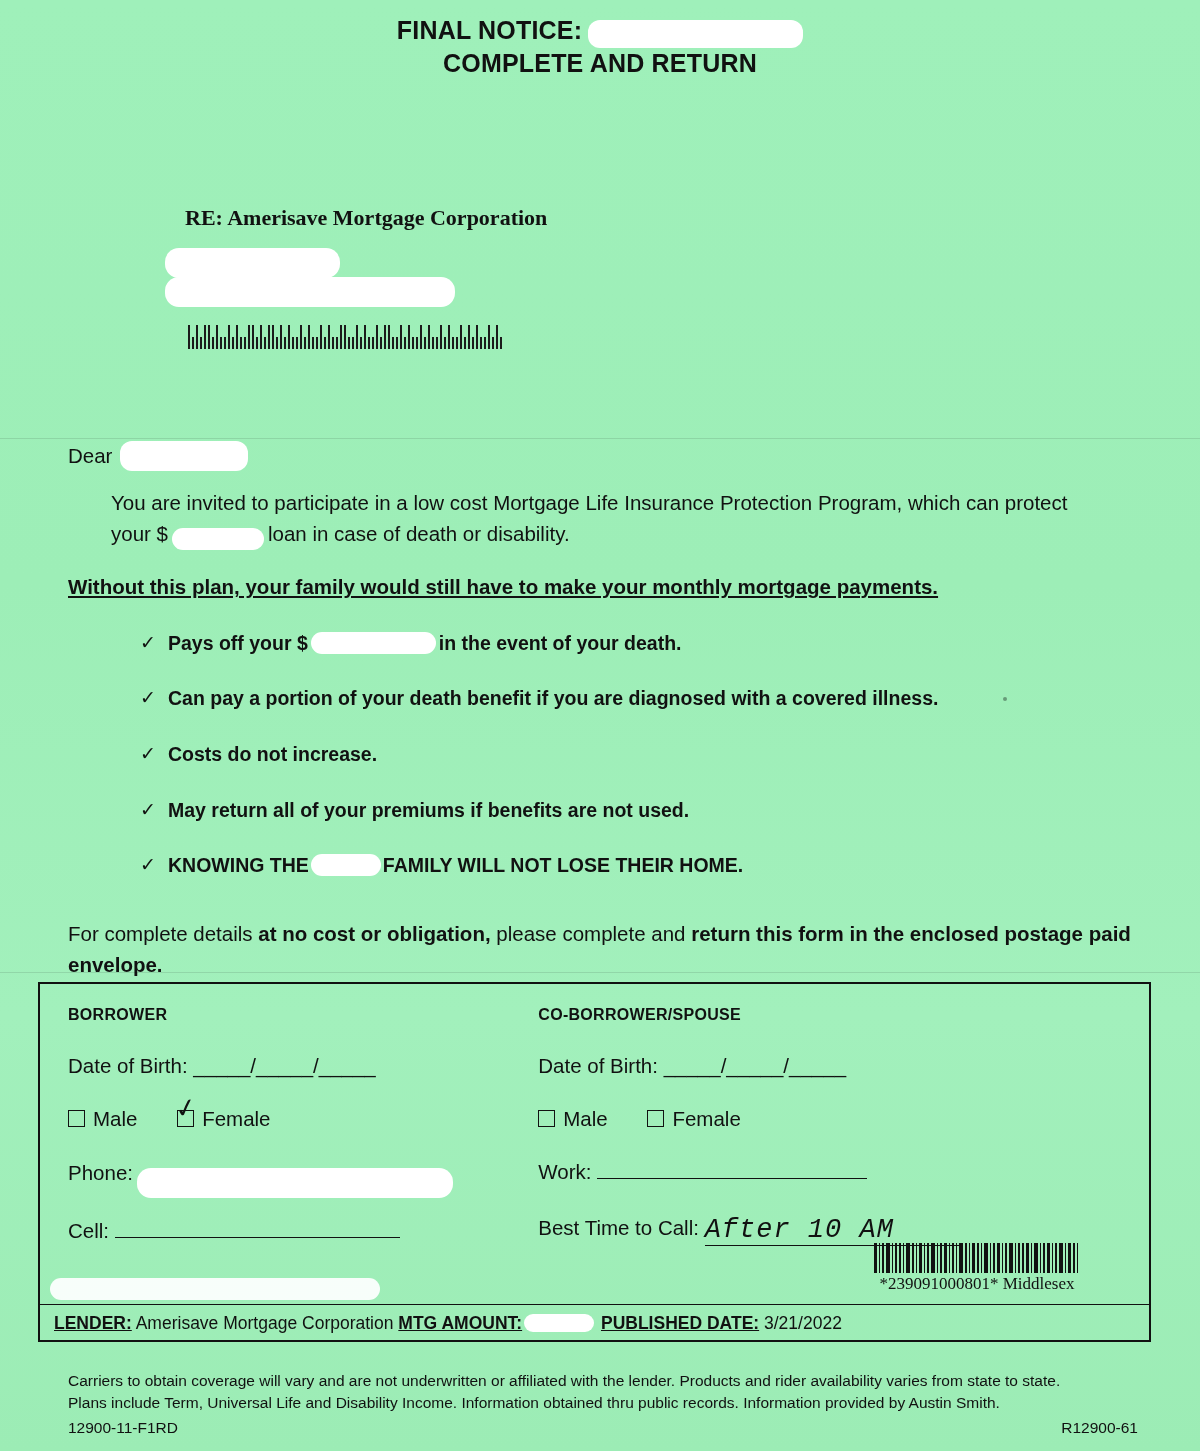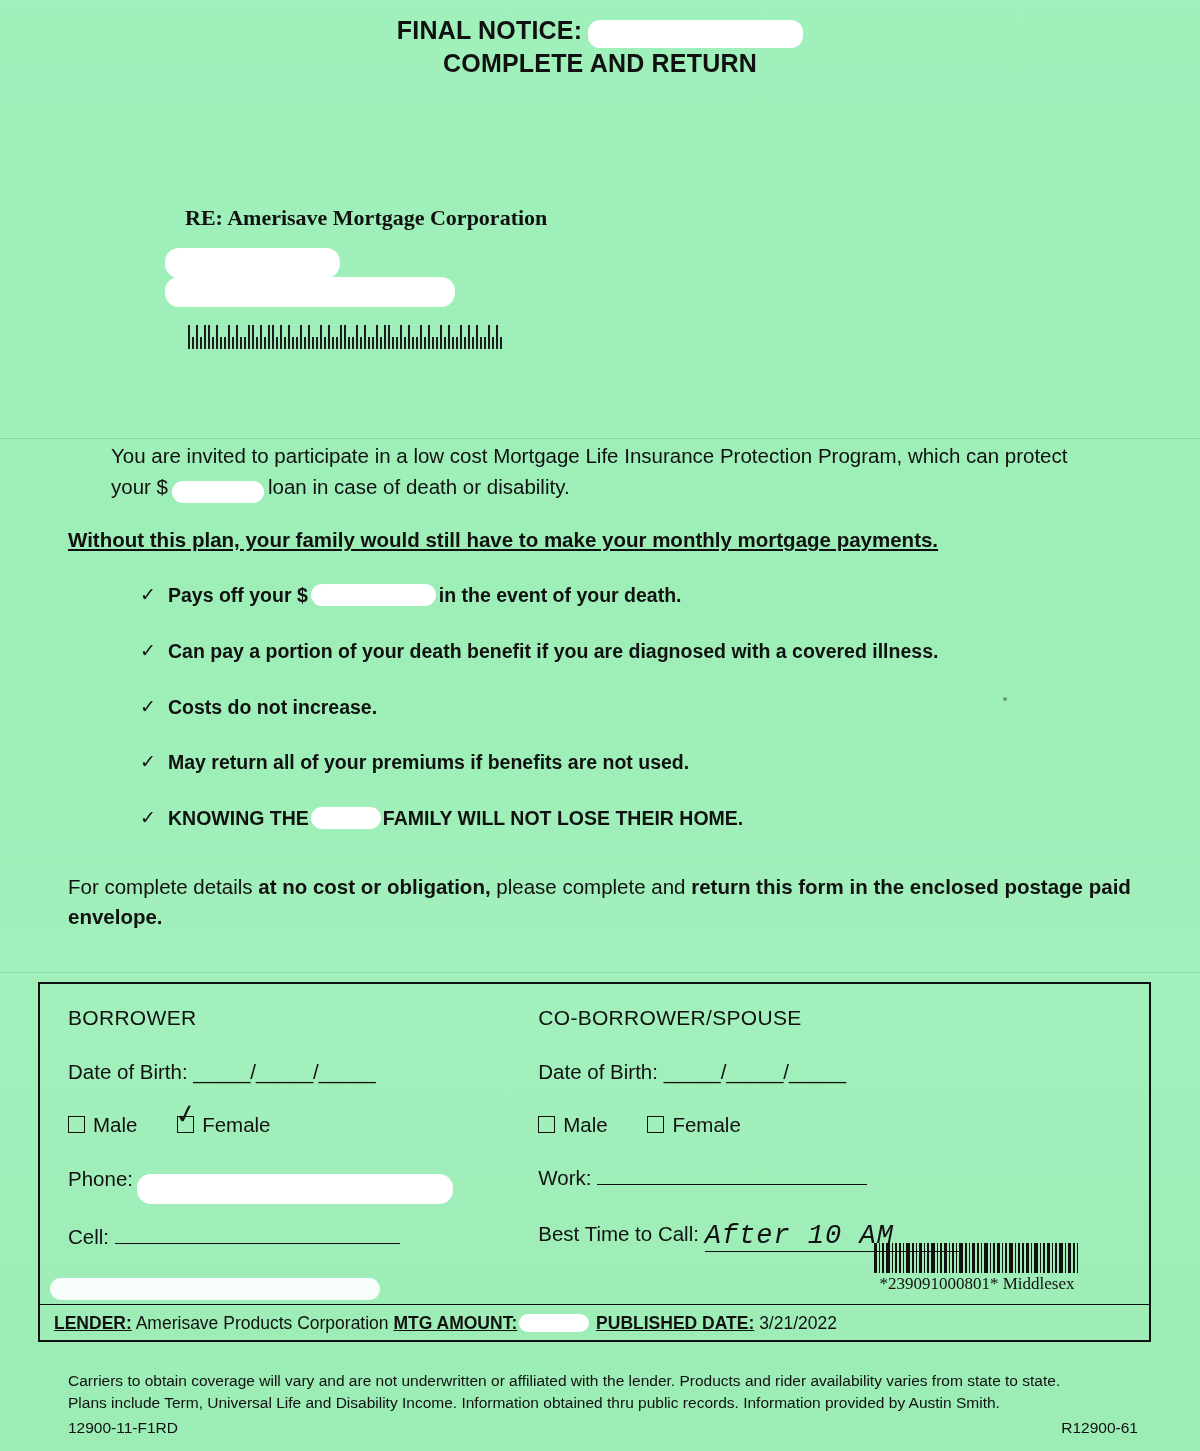--- a/index.html
+++ b/index.html
@@ -165,22 +165,22 @@
     position: relative;
   }
   .col {
     padding: 22px 0 0 28px;
     box-sizing: border-box;
   }
   .col.left { width: 490px; }
   .col.right { width: 623px; padding-left: 10px; }
   .col h3 {
     margin: 0 0 30px 0;
-    font-size: 21px;
-    font-weight: normal;
+    font-size: 16px;
+    font-weight: bold;
     letter-spacing: 0.3px;
   }
   .field {
     font-size: 20.5px;
     margin-bottom: 29px;
     white-space: nowrap;
   }
   .uline {
     display: inline-block;
     border-bottom: 1.6px solid #111;
@@ -325,20 +325,24 @@
     <div class="re-title">RE: Amerisave Mortgage Corporation</div>
   </div>
   <div class="addr-redact-1"></div>
   <div class="addr-redact-2"></div>
 
   <div class="barcode-top">
     <i style="height:24px"></i><i style="height:12px"></i><i style="height:24px"></i><i style="height:12px"></i><i style="height:24px"></i><i style="height:24px"></i><i style="height:12px"></i><i style="height:24px"></i><i style="height:12px"></i><i style="height:12px"></i><i style="height:24px"></i><i style="height:12px"></i><i style="height:24px"></i><i style="height:12px"></i><i style="height:12px"></i><i style="height:24px"></i><i style="height:24px"></i><i style="height:12px"></i><i style="height:24px"></i><i style="height:12px"></i><i style="height:24px"></i><i style="height:24px"></i><i style="height:12px"></i><i style="height:24px"></i><i style="height:12px"></i><i style="height:24px"></i><i style="height:12px"></i><i style="height:12px"></i><i style="height:24px"></i><i style="height:12px"></i><i style="height:24px"></i><i style="height:12px"></i><i style="height:12px"></i><i style="height:24px"></i><i style="height:12px"></i><i style="height:24px"></i><i style="height:12px"></i><i style="height:12px"></i><i style="height:24px"></i><i style="height:24px"></i><i style="height:12px"></i><i style="height:12px"></i><i style="height:24px"></i><i style="height:12px"></i><i style="height:24px"></i><i style="height:12px"></i><i style="height:12px"></i><i style="height:24px"></i><i style="height:12px"></i><i style="height:24px"></i><i style="height:24px"></i><i style="height:12px"></i><i style="height:12px"></i><i style="height:24px"></i><i style="height:12px"></i><i style="height:24px"></i><i style="height:12px"></i><i style="height:12px"></i><i style="height:24px"></i><i style="height:12px"></i><i style="height:24px"></i><i style="height:12px"></i><i style="height:12px"></i><i style="height:24px"></i><i style="height:12px"></i><i style="height:24px"></i><i style="height:12px"></i><i style="height:12px"></i><i style="height:24px"></i><i style="height:12px"></i><i style="height:24px"></i><i style="height:12px"></i><i style="height:24px"></i><i style="height:12px"></i><i style="height:12px"></i><i style="height:24px"></i><i style="height:12px"></i><i style="height:24px"></i><i style="height:12px"></i>
   </div>
 
   <div class="body-text">
+    <div class="dear-row">
+      <span>Dear</span>
+      <span class="redact dear"></span>
+    </div>
 
     <div class="invite">
       <span>You are invited to participate in a low cost Mortgage Life Insurance Protection Program, which can protect</span><br>
       <span>your $</span><span class="redact inline-sm"></span><span>loan in case of death or disability.</span>
     </div>
 
     <div class="headline">Without this plan, your family would still have to make your monthly mortgage payments.</div>
 
     <ul class="bullets">
       <li>
@@ -434,21 +438,21 @@
           <div class="bars">
             <i style="width:3px"></i><i style="width:1px"></i><i style="width:2px"></i><i style="width:4px"></i><i style="width:1px"></i><i style="width:2px"></i><i style="width:2px"></i><i style="width:1px"></i><i style="width:4px"></i><i style="width:2px"></i><i style="width:1px"></i><i style="width:3px"></i><i style="width:1px"></i><i style="width:2px"></i><i style="width:4px"></i><i style="width:1px"></i><i style="width:2px"></i><i style="width:3px"></i><i style="width:1px"></i><i style="width:2px"></i><i style="width:1px"></i><i style="width:4px"></i><i style="width:2px"></i><i style="width:1px"></i><i style="width:3px"></i><i style="width:2px"></i><i style="width:1px"></i><i style="width:4px"></i><i style="width:1px"></i><i style="width:2px"></i><i style="width:3px"></i><i style="width:1px"></i><i style="width:2px"></i><i style="width:4px"></i><i style="width:1px"></i><i style="width:2px"></i><i style="width:2px"></i><i style="width:3px"></i><i style="width:1px"></i><i style="width:4px"></i><i style="width:1px"></i><i style="width:2px"></i><i style="width:3px"></i><i style="width:1px"></i><i style="width:2px"></i><i style="width:4px"></i><i style="width:1px"></i><i style="width:3px"></i><i style="width:2px"></i><i style="width:1px"></i>
           </div>
           <div class="code">*239091000801* Middlesex</div>
         </div>
       </div>
     </div>
 
     <div class="lender-row">
       <u>LENDER:</u>
-      <span>Amerisave Products Corporation</span>
+      <span>Amerisave Mortgage Corporation</span>
       <u>MTG AMOUNT:</u><span class="amt-redact"></span>
       <u>PUBLISHED DATE:</u>
       <span>3/21/2022</span>
     </div>
   </div>
 
   <div class="disclaimer">
     <div>Carriers to obtain coverage will vary and are not underwritten or affiliated with the lender. Products and rider availability varies from state to state.</div>
     <div>Plans include Term, Universal Life and Disability Income. Information obtained thru public records. Information provided by Austin Smith.</div>
     <div class="row-ids">

